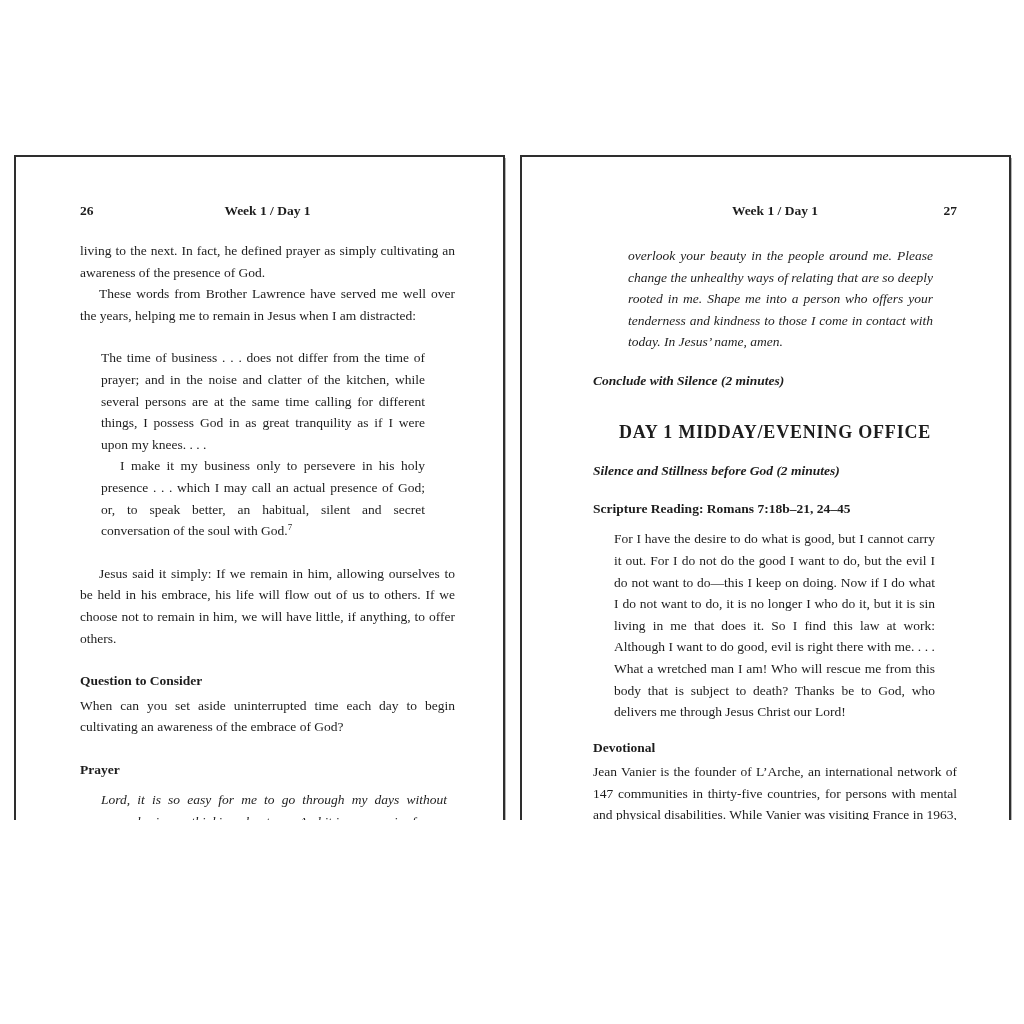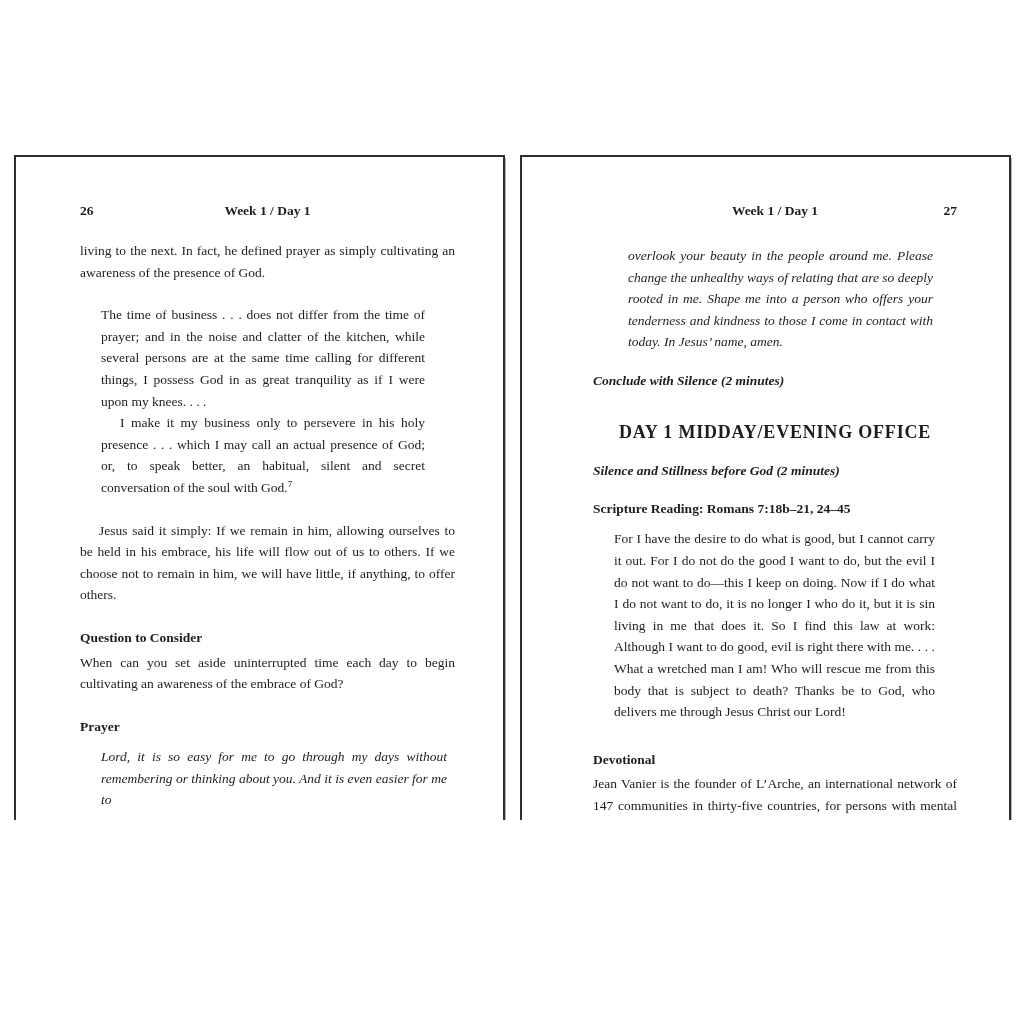--- a/index.html
+++ b/index.html
@@ -141,20 +141,21 @@
 
 <div class="canvas">
 
   <div class="page page-left">
     <div class="content">
       <div class="pg-header">
         <span class="num num-left">26</span>
         <span>Week 1 / Day 1</span>
       </div>
       <p>living to the next. In fact, he defined prayer as simply cultivating an awareness of the presence of God.</p>
+      <p class="ind">These words from Brother Lawrence have served me well over the years, helping me to remain in Jesus when I am distracted:</p>
       <div class="quote">
         <p>The time of business . . . does not differ from the time of prayer; and in the noise and clatter of the kitchen, while several persons are at the same time calling for different things, I possess God in as great tranquility as if I were upon my knees. . . .</p>
         <p class="ind"><span>I make it my business only to persevere in his holy presence . . . which I may call an actual presence of God; or, to speak better, an habitual, silent and secret conversation of the soul with God.</span><sup>7</sup></p>
       </div>
       <p class="ind">Jesus said it simply: If we remain in him, allowing ourselves to be held in his embrace, his life will flow out of us to others. If we choose not to remain in him, we will have little, if anything, to offer others.</p>
       <p class="sect-heading">Question to Consider</p>
       <p class="sub-space">When can you set aside uninterrupted time each day to begin cultivating an awareness of the embrace of God?</p>
       <p class="sect-heading">Prayer</p>
       <p class="prayer-block">Lord, it is so easy for me to go through my days without remembering or thinking about you. And it is even easier for me to</p>
     </div>
@@ -165,21 +166,21 @@
       <div class="pg-header">
         <span>Week 1 / Day 1</span>
         <span class="num num-right">27</span>
       </div>
       <p class="prayer-cont">overlook your beauty in the people around me. Please change the unhealthy ways of relating that are so deeply rooted in me. Shape me into a person who offers your tenderness and kindness to those I come in contact with today. In Jesus’ name, amen.</p>
       <p class="bi">Conclude with Silence (2 minutes)</p>
       <p class="office-heading">DAY 1 MIDDAY/EVENING OFFICE</p>
       <p class="bi">Silence and Stillness before God (2 minutes)</p>
       <p class="bold-line">Scripture Reading: Romans 7:18b–21, 24–45</p>
       <p class="scripture-body">For I have the desire to do what is good, but I cannot carry it out. For I do not do the good I want to do, but the evil I do not want to do—this I keep on doing. Now if I do what I do not want to do, it is no longer I who do it, but it is sin living in me that does it. So I find this law at work: Although I want to do good, evil is right there with me. . . . What a wretched man I am! Who will rescue me from this body that is subject to death? Thanks be to God, who delivers me through Jesus Christ our Lord!</p>
-      <p class="sect-heading" style="margin-top:26px">Devotional</p>
+      <p class="sect-heading" style="margin-top:14px">Devotional</p>
       <p class="sub-space">Jean Vanier is the founder of L’Arche, an international network of 147 communities in thirty-five countries, for persons with mental and physical disabilities. While Vanier was visiting France in 1963, he had his first encounter with men living in</p>
     </div>
   </div>
 
   <div class="logo">
     <div class="cross-v"></div>
     <div class="cross-h"></div>
     <div class="faith-line">
       <span>fai</span><span class="part2">h</span>
     </div>

